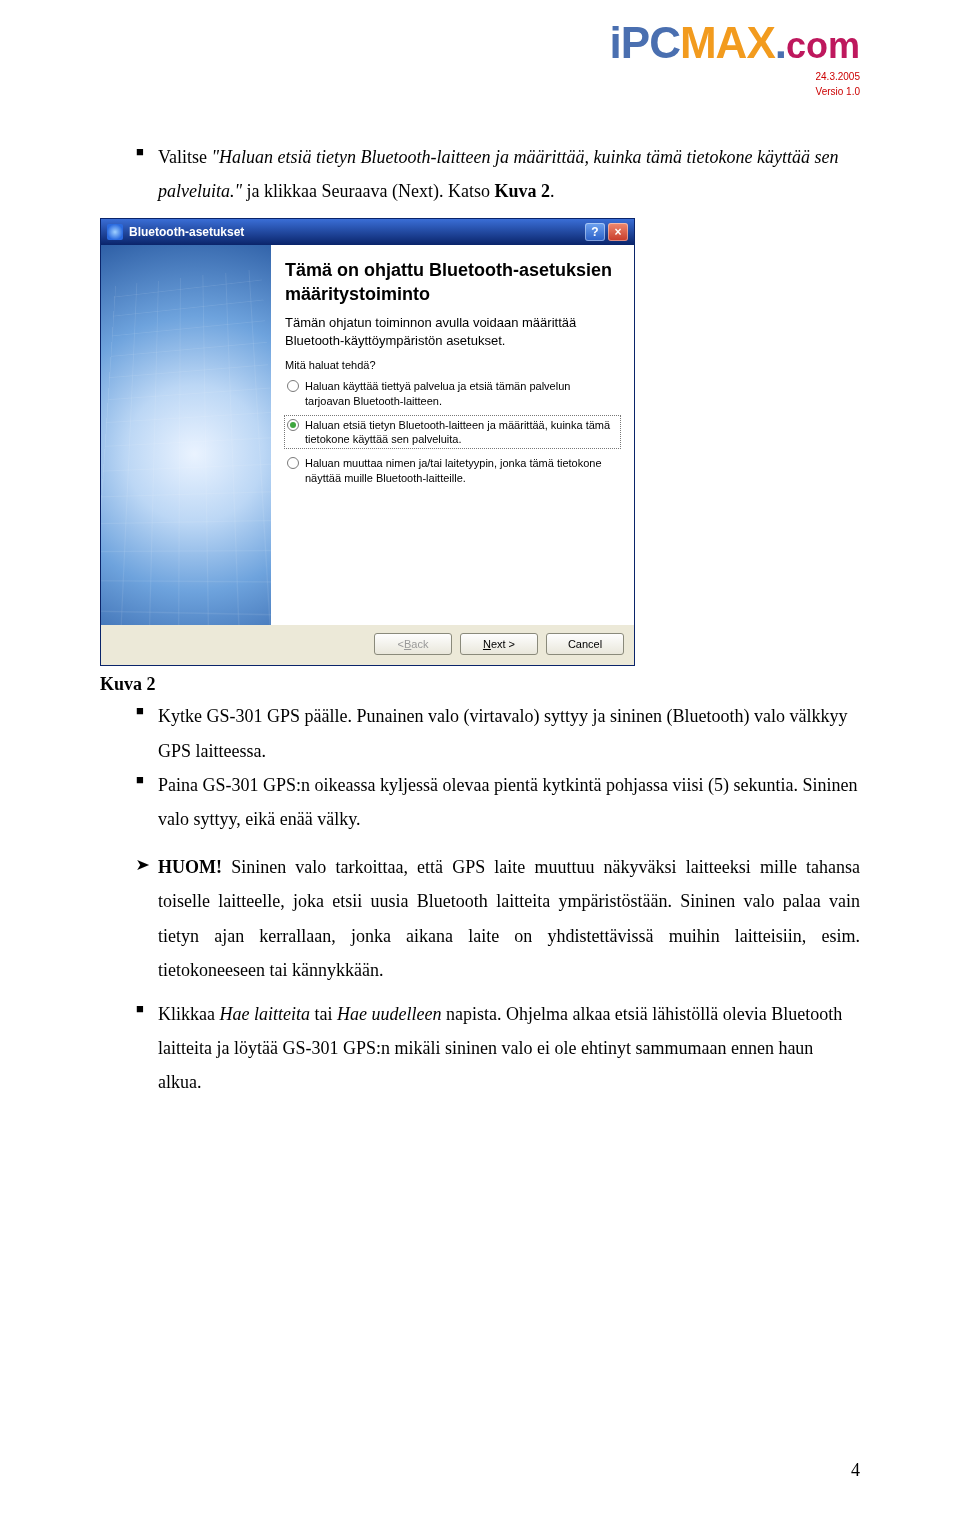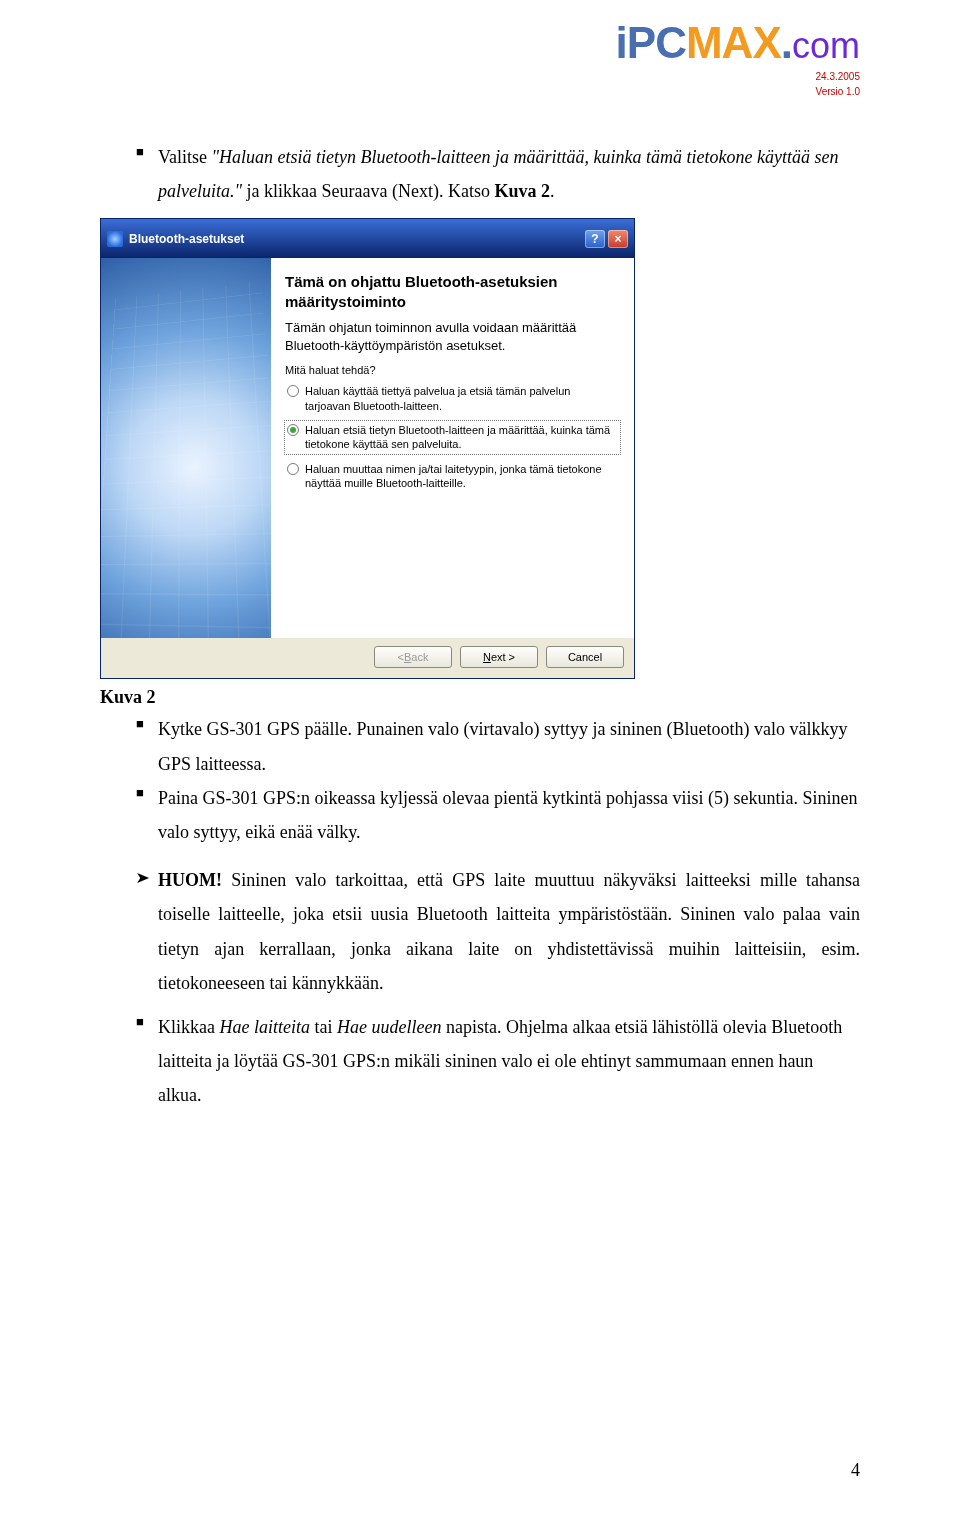--- a/index.html
+++ b/index.html
@@ -21,21 +21,21 @@
   }
   .logo {
     font-family: Arial, sans-serif;
     font-weight: bold;
     font-size: 44px;
     letter-spacing: -1px;
   }
   .logo-ipc { color: #4a6fb0; }
   .logo-max { color: #f29b1e; }
   .logo-dot { color: #4a6fb0; font-size: 44px; }
-  .logo-com { color: #6d28d9; font-size: 36px; letter-spacing: 0; font-weight: normal; }
+  .logo-com { color: #be185d; font-size: 36px; letter-spacing: 0; font-weight: bold; }
   .meta {
     color: #c00;
     font-family: Arial, sans-serif;
     font-size: 10px;
     line-height: 1.3;
     margin-top: 2px;
   }
   .content { padding-top: 140px; }
   ul.bul { list-style: none; margin: 0 0 6px 36px; }
   ul.bul > li { position: relative; padding-left: 22px; line-height: 1.9; }
@@ -57,21 +57,21 @@
   
   .dlg {
     width: 535px;
     margin: 10px 0 8px 0;
     border: 1px solid #0a246a;
     background: #ece9d8;
     font-family: Tahoma, Arial, sans-serif;
     font-size: 12px;
   }
   .dlg-title {
-    height: 39px;
+    height: 26px;
     background: linear-gradient(#3a6ed6, #0a246a);
     color: #fff;
     display: flex; align-items: center;
     padding: 0 6px;
     font-weight: bold;
     font-size: 12px;
   }
   .dlg-title-icon {
     width: 16px; height: 16px; margin-right: 6px;
     background: radial-gradient(circle at 50% 50%, #9fd0ff 0%, #2a6adf 70%);
@@ -104,21 +104,21 @@
     background:
       repeating-linear-gradient(0deg, rgba(255,255,255,0.25) 0 1px, transparent 1px 26px),
       repeating-linear-gradient(90deg, rgba(255,255,255,0.25) 0 1px, transparent 1px 26px);
     opacity: 0.35;
     transform: perspective(400px) rotateX(18deg) rotateY(-10deg);
   }
   .dlg-main {
     flex: 1; padding: 14px 14px 8px 14px;
     background: #fff;
   }
-  .dlg-h1 { font-weight: bold; font-size: 15px; line-height: 1.3; margin-bottom: 8px; }
+  .dlg-h1 { font-weight: bold; font-size: 18px; line-height: 1.3; margin-bottom: 8px; }
   .dlg-p { font-size: 13px; line-height: 1.35; margin-bottom: 10px; }
   .dlg-q { font-size: 11px; margin: 6px 0 6px 0; }
   .dlg-radio {
     display: flex; align-items: flex-start; gap: 6px;
     font-size: 11px; line-height: 1.3; margin: 6px 0;
     padding: 2px;
   }
   .dlg-radio.selected { outline: 1px dotted #777; }
   .radio-dot {
     width: 12px; height: 12px; border: 1px solid #7a7a7a; border-radius: 50%;

